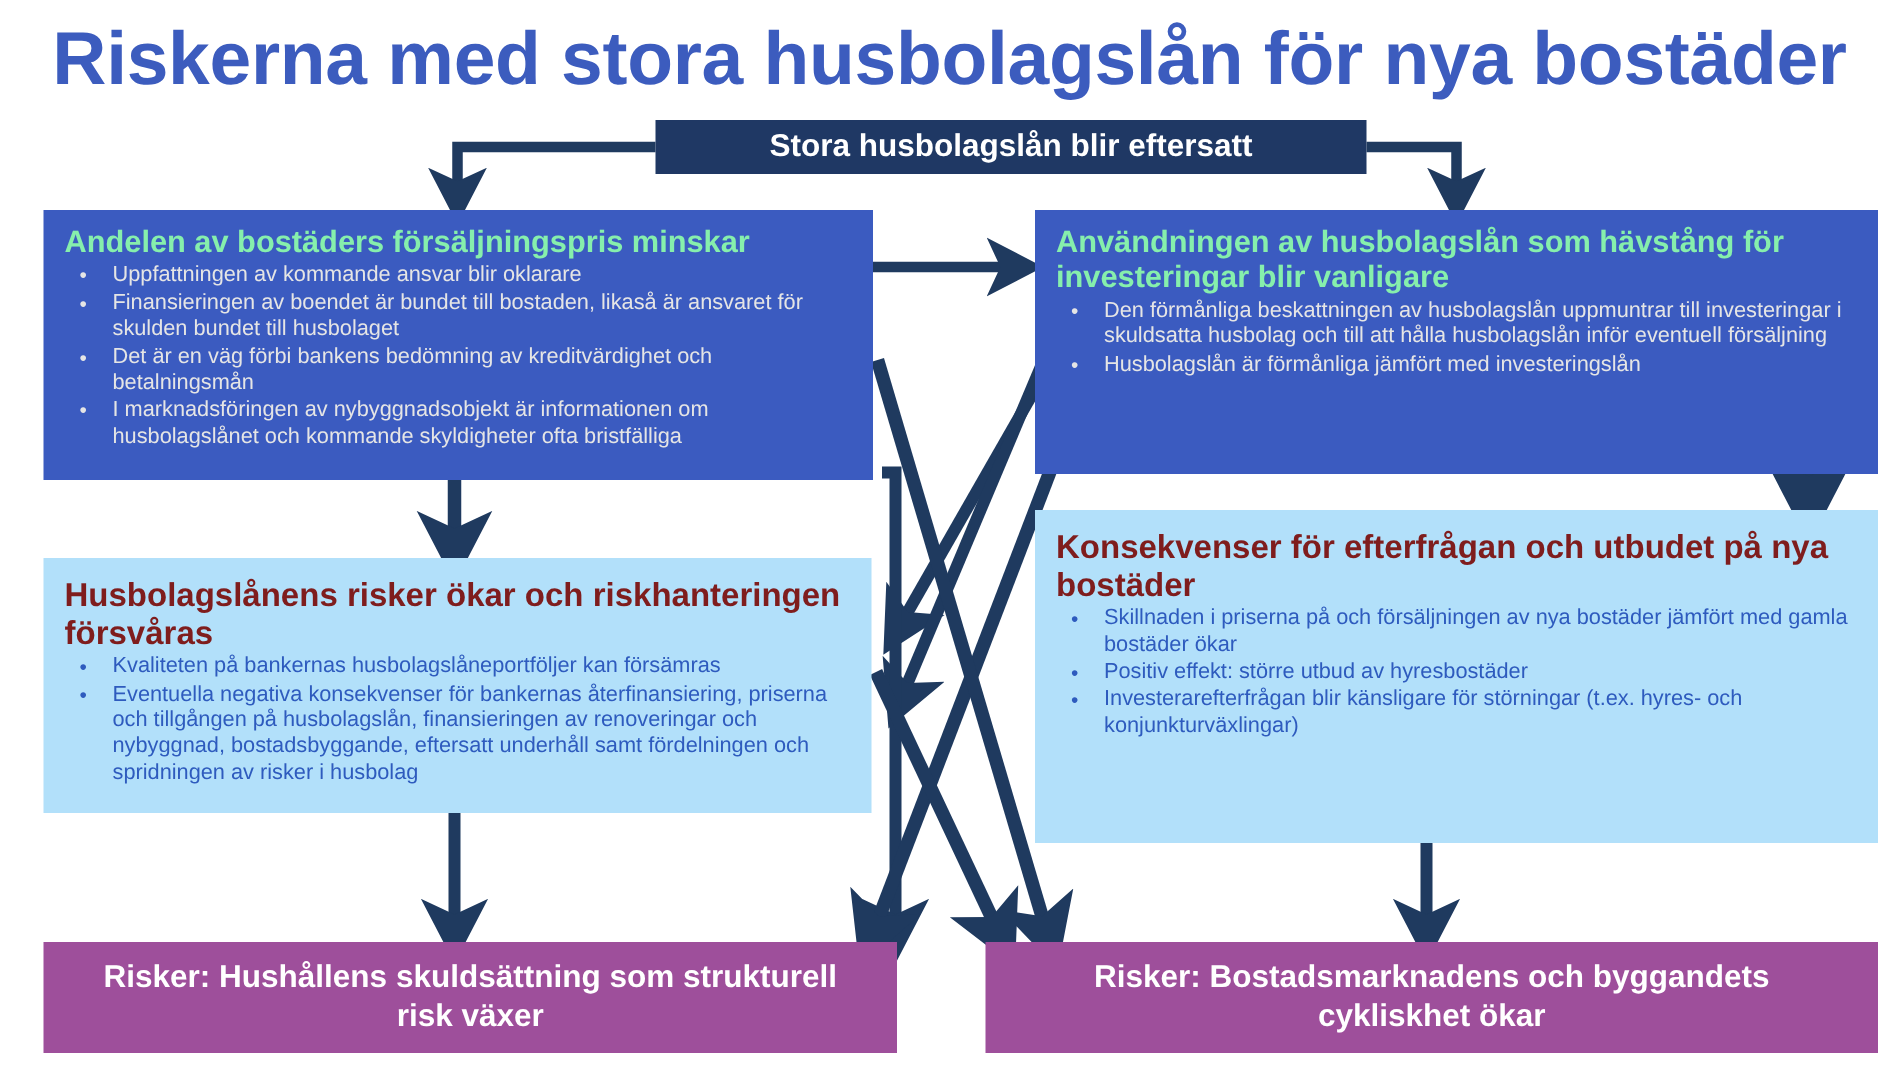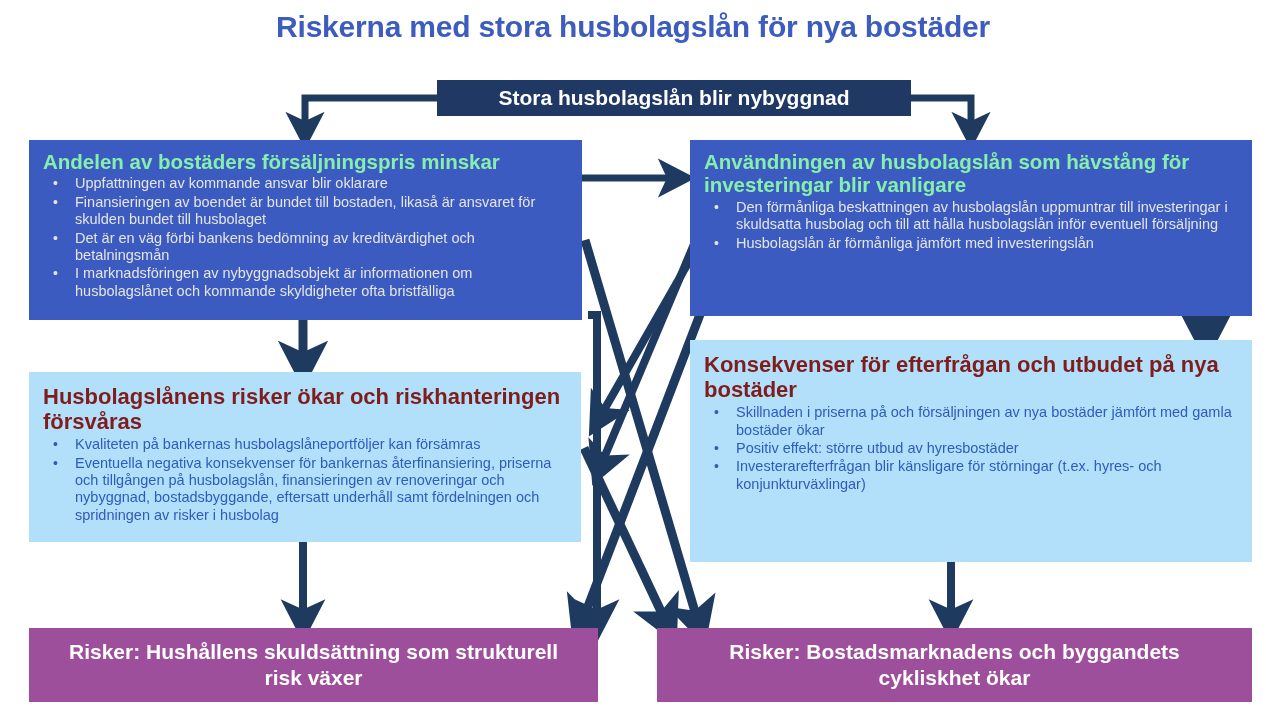--- a/index.html
+++ b/index.html
@@ -12,21 +12,21 @@
   }
   #stage{position:relative;width:1266px;height:711px;}
 
   
   #connectors{position:absolute;left:0;top:0;width:1266px;height:711px;z-index:1;}
 
   
   .page-title{
     position:absolute;left:0;top:10px;width:1266px;
     text-align:center;
-    font-size:30px;font-weight:bold;color:#3C5CBE;
+    font-size:50px;font-weight:bold;color:#3C5CBE;
     letter-spacing:-0.2px;
     z-index:3;
   }
 
   
   .banner{
     position:absolute;left:437px;top:80px;width:474px;height:36px;
     background:#1F3864;
     display:flex;align-items:center;justify-content:center;
     z-index:4;
@@ -118,21 +118,21 @@
     <path d="M742,205 L582,622" stroke="#1F3A5F" stroke-width="9" fill="none" marker-end="url(#ah)"></path>
 
     <path d="M585,240 L698,622" stroke="#1F3A5F" stroke-width="9" fill="none" marker-end="url(#ah)"></path>
 
     <path d="M584,448 L666,622" stroke="#1F3A5F" stroke-width="9" fill="none" marker-end="url(#ah)"></path>
   </svg>
 
   <div class="page-title">Riskerna med stora husbolagslån för nya bostäder</div>
 
   <div class="banner">
-    <span>Stora husbolagslån blir nybyggnad</span>
+    <span>Stora husbolagslån blir eftersatt</span>
   </div>
 
   <div class="box box-blue" id="box-top-left">
     <span class="hd">Andelen av bostäders försäljningspris minskar</span>
     <ul>
       <li>Uppfattningen av kommande ansvar blir oklarare</li>
       <li>Finansieringen av boendet är bundet till bostaden, likaså är ansvaret för skulden bundet till husbolaget</li>
       <li>Det är en väg förbi bankens bedömning av kreditvärdighet och betalningsmån</li>
       <li>I marknadsföringen av nybyggnadsobjekt är informationen om husbolagslånet och kommande skyldigheter ofta bristfälliga</li>
     </ul>

